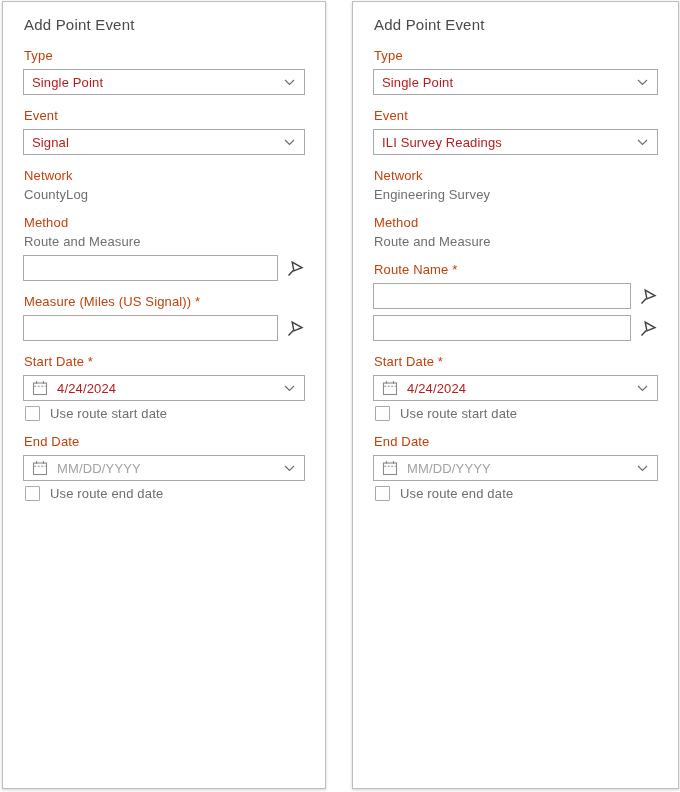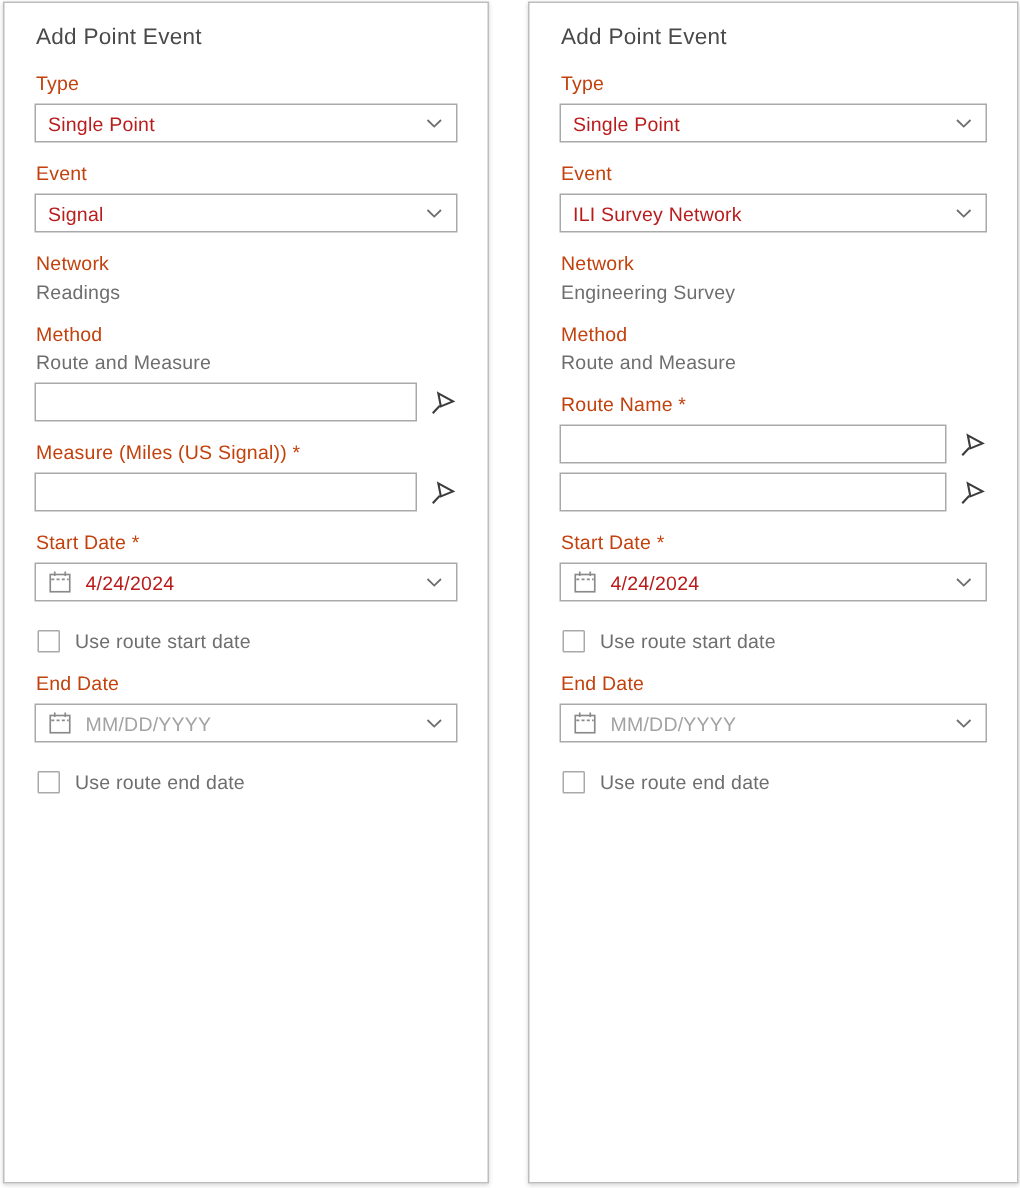--- a/index.html
+++ b/index.html
@@ -52,21 +52,21 @@
     flex:1;height:26px;border:1px solid #a9a9a9;background:#fff;
     font-family:inherit;font-size:13px;color:#6e6e6e;
     padding:0 8px;outline:none;min-width:0;
   }
   .picker-icon{
     width:20px;height:20px;margin-left:7px;flex:0 0 auto;
     display:flex;align-items:center;justify-content:center;cursor:pointer;
   }
   .datebox .cal{display:flex;align-items:center;margin-right:9px;}
   .check-row{
-    margin-top:19px;display:flex;align-items:flex-end;cursor:pointer;
+    margin-top:5px;display:flex;align-items:flex-end;cursor:pointer;
     padding-left:2px;
   }
   .checkbox{
     width:15px;height:15px;border:1px solid #a9a9a9;background:#fff;
     border-radius:1px;flex:0 0 auto;
   }
   .check-label{
     font-size:13px;color:#6e6e6e;letter-spacing:.15px;margin-left:10px;
     line-height:15px;
   }
@@ -91,21 +91,21 @@
   <div class="select">
     <span class="select-text">Signal</span>
     <span class="chev">
       <svg width="11" height="7" viewBox="0 0 11 7">
           <path d="M1 1 L5.5 5.4 L10 1" fill="none" stroke="#6e6e6e" stroke-width="1.2"></path>
         </svg>
     </span>
   </div>
 
   <div class="field-label">Network</div>
-  <div class="static-value">Readings</div>
+  <div class="static-value">CountyLog</div>
 
   <div class="field-label">Method</div>
   <div class="static-value">Route and Measure</div>
 
   <div class="input-row">
     <input class="text-input" value="" style="">
     <span class="picker-icon">
       <svg width="19" height="19" viewBox="0 0 19 19">
         <path d="M2.5 16.5 L7.2 11.5" fill="none" stroke="#3c3c3c" stroke-width="1.4"></path>
         <path d="M6.2 3.2 L16 8.6 L7.9 11.9 Z" fill="none" stroke="#3c3c3c" stroke-width="1.4" stroke-linejoin="miter"></path>
@@ -179,21 +179,21 @@
     <span class="select-text">Single Point</span>
     <span class="chev">
       <svg width="11" height="7" viewBox="0 0 11 7">
           <path d="M1 1 L5.5 5.4 L10 1" fill="none" stroke="#6e6e6e" stroke-width="1.2"></path>
         </svg>
     </span>
   </div>
 
   <div class="field-label">Event</div>
   <div class="select">
-    <span class="select-text">ILI Survey Network</span>
+    <span class="select-text">ILI Survey Readings</span>
     <span class="chev">
       <svg width="11" height="7" viewBox="0 0 11 7">
           <path d="M1 1 L5.5 5.4 L10 1" fill="none" stroke="#6e6e6e" stroke-width="1.2"></path>
         </svg>
     </span>
   </div>
 
   <div class="field-label">Network</div>
   <div class="static-value">Engineering Survey</div>
 

